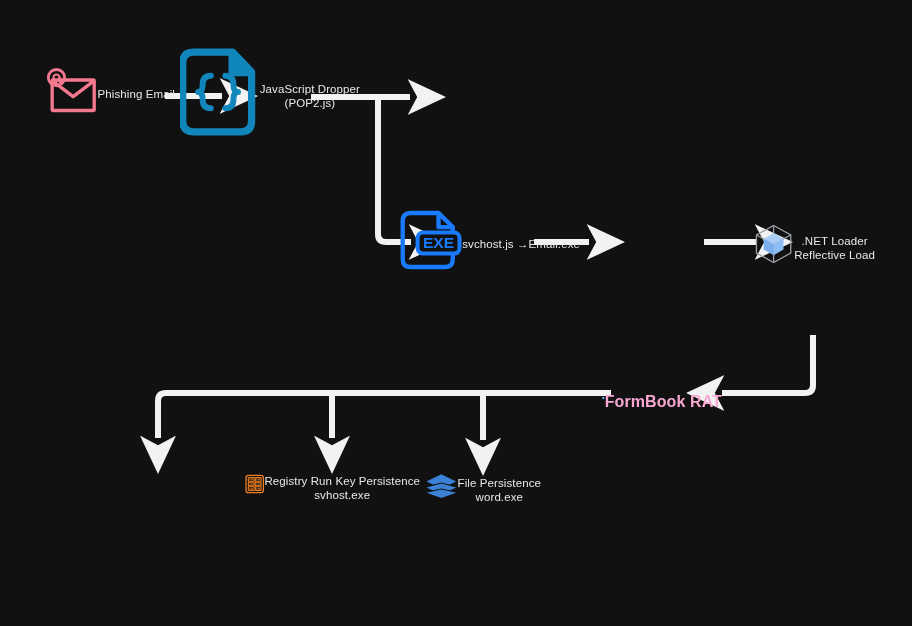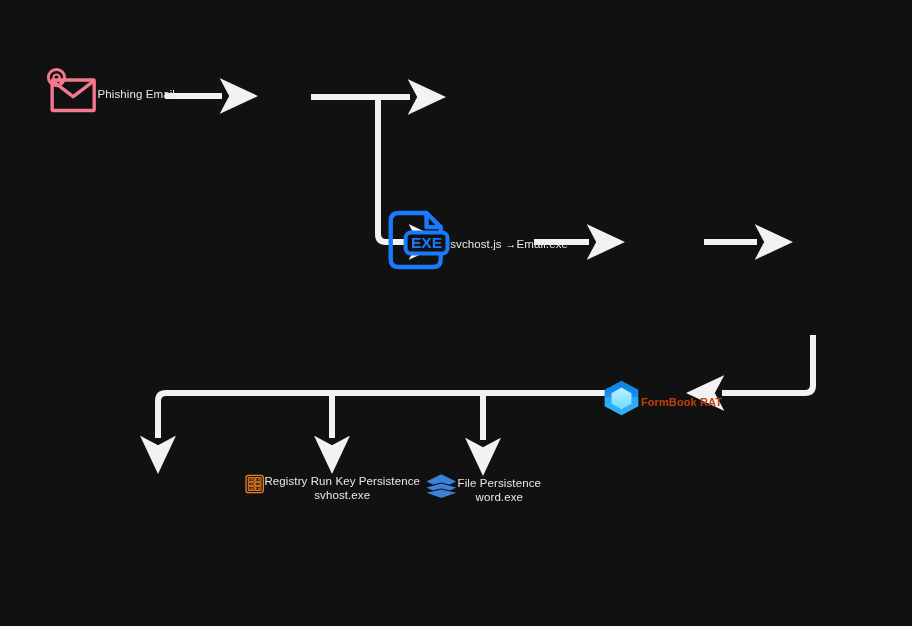--- a/index.html
+++ b/index.html
@@ -33,22 +33,22 @@
     margin-top: 7px;
     color: #e8e8e8;
     font-size: 11.5px;
     line-height: 14px;
     text-align: center;
     white-space: pre;
     letter-spacing: 0.1px;
   }
   .node-label.bold {
     font-weight: bold;
-    font-size: 11px;
-    color: #c2410c;
+    font-size: 16px;
+    color: #f9a8d4;
   }
   #wires {
     position: absolute;
     left: 0;
     top: 0;
     width: 912px;
     height: 626px;
     pointer-events: none;
   }
 </style>
@@ -91,33 +91,56 @@
       <rect x="15" y="25" width="88" height="64" rx="2" fill="none" stroke="#f4798f" stroke-width="7"></rect>
       <path d="M17,28 L59,60 L101,28" fill="none" stroke="#f4798f" stroke-width="7" stroke-linejoin="round" stroke-linecap="round"></path>
       <circle cx="24" cy="20" r="17" fill="none" stroke="#f4798f" stroke-width="6"></circle>
       <circle cx="24" cy="20" r="6.5" fill="none" stroke="#f4798f" stroke-width="4.5"></circle>
       <path d="M30.5,20 L30.5,27 Q30.5,31 35,30" fill="none" stroke="#f4798f" stroke-width="4.5" stroke-linecap="round"></path>
       <path d="M10,92 L16,92" stroke="#111111" stroke-width="0"></path>
     </svg>
     <div class="node-label">Phishing Email</div>
   </div>
 
-
-
-  <div class="node" style="left:388px; top:196px; width:180px;justify-content:space-between;">
+  <div class="node" style="left:180px; top:44px; width:180px;">
+    <svg class="node-icon" width="88" height="96" viewBox="0 0 88 96" xmlns="http://www.w3.org/2000/svg">
+      <path d="M15,4 H58 L79,26 V80 Q79,92 67,92 H15 Q3,92 3,80 V16 Q3,4 15,4 Z" fill="none" stroke="#1186bb" stroke-width="8" stroke-linejoin="round"></path>
+      <path d="M57,5 L57,27 L79,27" fill="#1186bb" stroke="#1186bb" stroke-width="7" stroke-linejoin="round"></path>
+      <path d="M34,30 Q25,30 25,40 Q25,48 20,48 Q25,48 25,56 Q25,66 34,66" fill="none" stroke="#1186bb" stroke-width="6.5" stroke-linecap="round" stroke-linejoin="round"></path>
+      <path d="M50,30 Q59,30 59,40 Q59,48 64,48 Q59,48 59,56 Q59,66 50,66" fill="none" stroke="#1186bb" stroke-width="6.5" stroke-linecap="round" stroke-linejoin="round"></path>
+    </svg>
+    <div class="node-label">JavaScript Dropper
+(POP2.js)</div>
+  </div>
+
+
+  <div class="node" style="left:400px; top:196px; width:180px;justify-content:space-between;">
     <svg class="node-icon" width="92" height="88" viewBox="0 0 92 88" xmlns="http://www.w3.org/2000/svg">
       <path d="M16,4 H57 L78,25 V72 Q78,84 66,84 H16 Q4,84 4,72 V16 Q4,4 16,4 Z" fill="none" stroke="#1a7afc" stroke-width="6.5" stroke-linejoin="round"></path>
       <path d="M57,4 L57,25 L78,25" fill="none" stroke="#1a7afc" stroke-width="6.5" stroke-linejoin="round"></path>
       <rect x="26" y="33" width="62" height="31" rx="8" fill="#111111" stroke="#1a7afc" stroke-width="6"></rect>
       <text x="57" y="56" fill="#1a7afc" font-size="23" font-family="'Liberation Sans', sans-serif" font-weight="bold" text-anchor="middle">EXE</text>
     </svg>
     <div class="node-label">svchost.js →Email.exe</div>
   </div>
 
 
+  <div class="node" style="left:753px; top:196px; width:122px;">
+    <svg class="node-icon" width="96" height="96" viewBox="0 0 96 96" xmlns="http://www.w3.org/2000/svg">
+      <path d="M48,5 L88,27 L88,69 L48,91 L8,69 L8,27 Z" fill="none" stroke="#9aa0a6" stroke-width="3"></path>
+      <path d="M48,5 L48,27" fill="none" stroke="#9aa0a6" stroke-width="3"></path>
+      <path d="M8,27 L48,48 L88,27" fill="none" stroke="#9aa0a6" stroke-width="3"></path>
+      <path d="M48,48 L48,91" fill="none" stroke="#9aa0a6" stroke-width="3"></path>
+      <path d="M48,23 L71,36 L48,49 L25,36 Z" fill="#a9cdf4"></path>
+      <path d="M25,36 L48,49 L48,74 L25,61 Z" fill="#78aeed"></path>
+      <path d="M71,36 L71,61 L48,74 L48,49 Z" fill="#8cbcf1"></path>
+    </svg>
+    <div class="node-label">.NET Loader
+Reflective Load</div>
+  </div>
 
   <div class="node" style="left:602px; top:356px; width:120px;">
     <svg class="node-icon" width="90" height="84" viewBox="0 0 90 84" xmlns="http://www.w3.org/2000/svg">
       <defs>
         <linearGradient id="hexgrad" x1="0" y1="0" x2="0" y2="1">
           <stop offset="0%" stop-color="#0f7fdd"></stop>
           <stop offset="47%" stop-color="#1a8fef"></stop>
           <stop offset="47.5%" stop-color="#2ba7f5"></stop>
           <stop offset="100%" stop-color="#34b4f7"></stop>
         </linearGradient>

